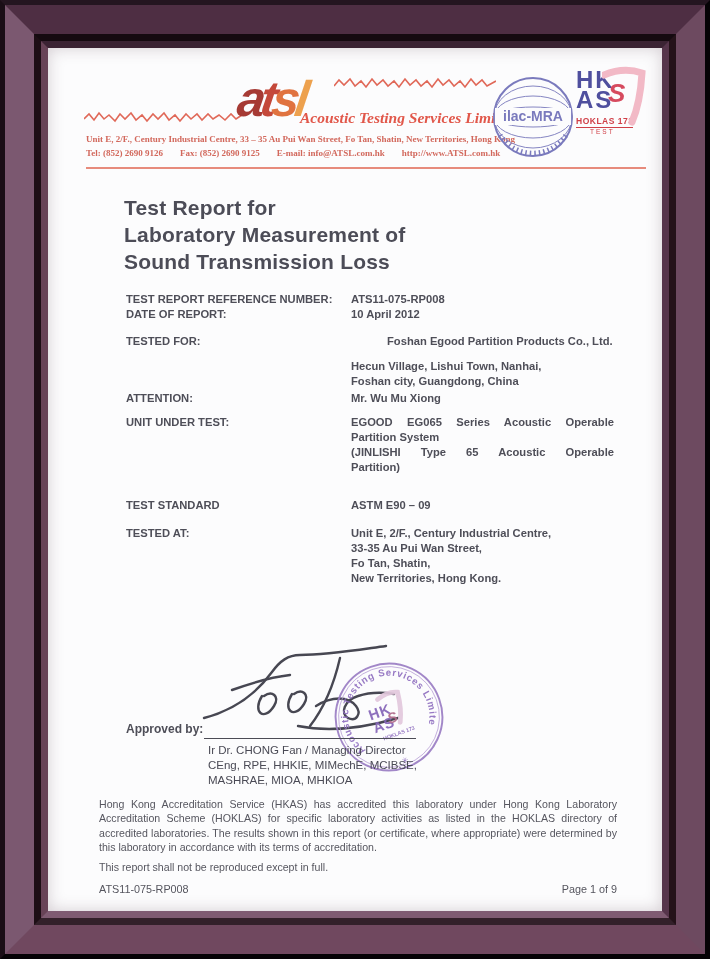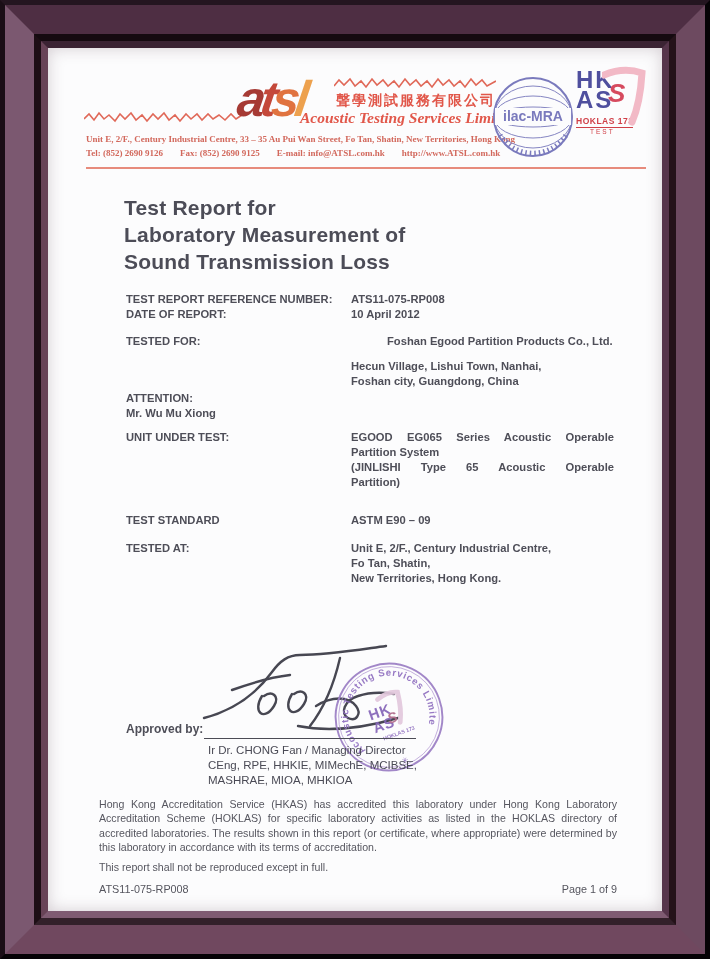--- a/index.html
+++ b/index.html
@@ -39,21 +39,21 @@
   .report-title{left:76px;top:146px;font-size:21px;line-height:27px;font-weight:bold;color:#4c4c57;letter-spacing:.2px;}
 
   
   .fields{left:78px;top:244px;width:492px;font-size:11.2px;font-weight:bold;color:#4e4e58;}
   .frow{display:flex;}
   .flabel{width:225px;flex:none;line-height:15px;}
   .fvalue{width:263px;flex:none;}
   .vline{display:block;line-height:15px;}
   .vline.stretch{text-align:justify;text-align-last:justify;}
   .r2{}.r3{margin-top:12px;gap:36px;}.r4{margin-top:10px;}
-  .r5{margin-top:2px;flex-direction:column;}.r6{margin-top:9px;}.r7{margin-top:23px;}.r8{margin-top:13px;}
+  .r5{margin-top:2px;}.r6{margin-top:9px;}.r7{margin-top:23px;}.r8{margin-top:13px;}
 
   
   .signature{left:150px;top:596px;}
   .stamp{left:278px;top:606px;opacity:.92;}
   .approved-by{left:78px;top:674px;font-size:12px;font-weight:bold;color:#4e4e58;}
   .sig-line{left:156px;top:690px;width:212px;height:0;border-top:1.8px solid #4b4b55;}
   .name-block{left:160px;top:695px;font-size:11.5px;line-height:15px;color:#4a4a55;font-weight:500;}
 
   
   .accreditation{left:51px;top:749px;width:518px;font-size:10.6px;line-height:14.4px;color:#56565f;text-align:justify;}
@@ -73,21 +73,20 @@
 
     <svg class="zigzag-left" width="158" height="14" viewBox="0 0 158 14">
       <polyline points="0,9 5,4 10,10 15,3 20,9 25,5 31,11 36,4 41,9 47,3 52,10 58,5 63,11 69,4 74,9 80,3 85,10 91,5 96,11 102,4 107,9 113,4 118,10 124,4 129,9 135,5 141,10 147,4 152,9 158,5" fill="none" stroke="#e06858" stroke-width="1.6"></polyline>
     </svg>
     <div class="atsl-logo">
       <span class="l0">a</span><span class="l1">t</span><span class="l2">s</span><span class="l3">l</span>
     </div>
     <svg class="zigzag-right" width="162" height="14" viewBox="0 0 162 14">
       <polyline points="0,10 5,4 10,9 16,3 21,10 27,5 32,11 38,3 43,9 49,4 54,10 60,5 65,11 71,3 76,9 82,4 87,10 93,5 98,11 104,3 109,9 115,4 120,10 126,5 131,11 137,3 142,9 148,4 153,10 162,5" fill="none" stroke="#e06858" stroke-width="1.6"></polyline>
     </svg>
-    <div class="company-zh">聲學測試服務有限公司</div>
     <div class="company-en">Acoustic Testing Services Limited</div>
     <div class="hdr-address">Unit E, 2/F., Century Industrial Centre, 33 – 35 Au Pui Wan Street, Fo Tan, Shatin, New Territories, Hong Kong</div>
     <div class="hdr-contacts">
       <span>Tel: (852) 2690 9126</span>
       <span>Fax: (852) 2690 9125</span>
       <span>E-mail: info@ATSL.com.hk</span>
       <span>http://www.ATSL.com.hk</span>
     </div>
 
     <svg class="ilac-seal" width="84" height="84" viewBox="0 0 84 84">
@@ -166,20 +165,21 @@
       <div class="frow r7">
         <div class="flabel">TEST STANDARD</div>
         <div class="fvalue">
             <span class="vline">ASTM E90 – 09</span>
           </div>
       </div>
       <div class="frow r8">
         <div class="flabel">TESTED AT:</div>
         <div class="fvalue">
           <span class="vline">Unit E, 2/F., Century Industrial Centre,</span>
+          <span class="vline">33-35 Au Pui Wan Street,</span>
           <span class="vline">Fo Tan, Shatin,</span>
           <span class="vline">New Territories, Hong Kong.</span>
         </div>
       </div>
     </div>
 
     <svg class="signature" width="225" height="98" viewBox="0 0 225 98">
       <g fill="none" stroke="#474752" stroke-width="2.4" stroke-linecap="round">
         <path d="M6,74 C36,66 58,50 74,28 C82,17 90,11 102,11 C128,11 152,7 188,2"></path>
         <path d="M34,46 C56,38 74,33 92,31"></path>

